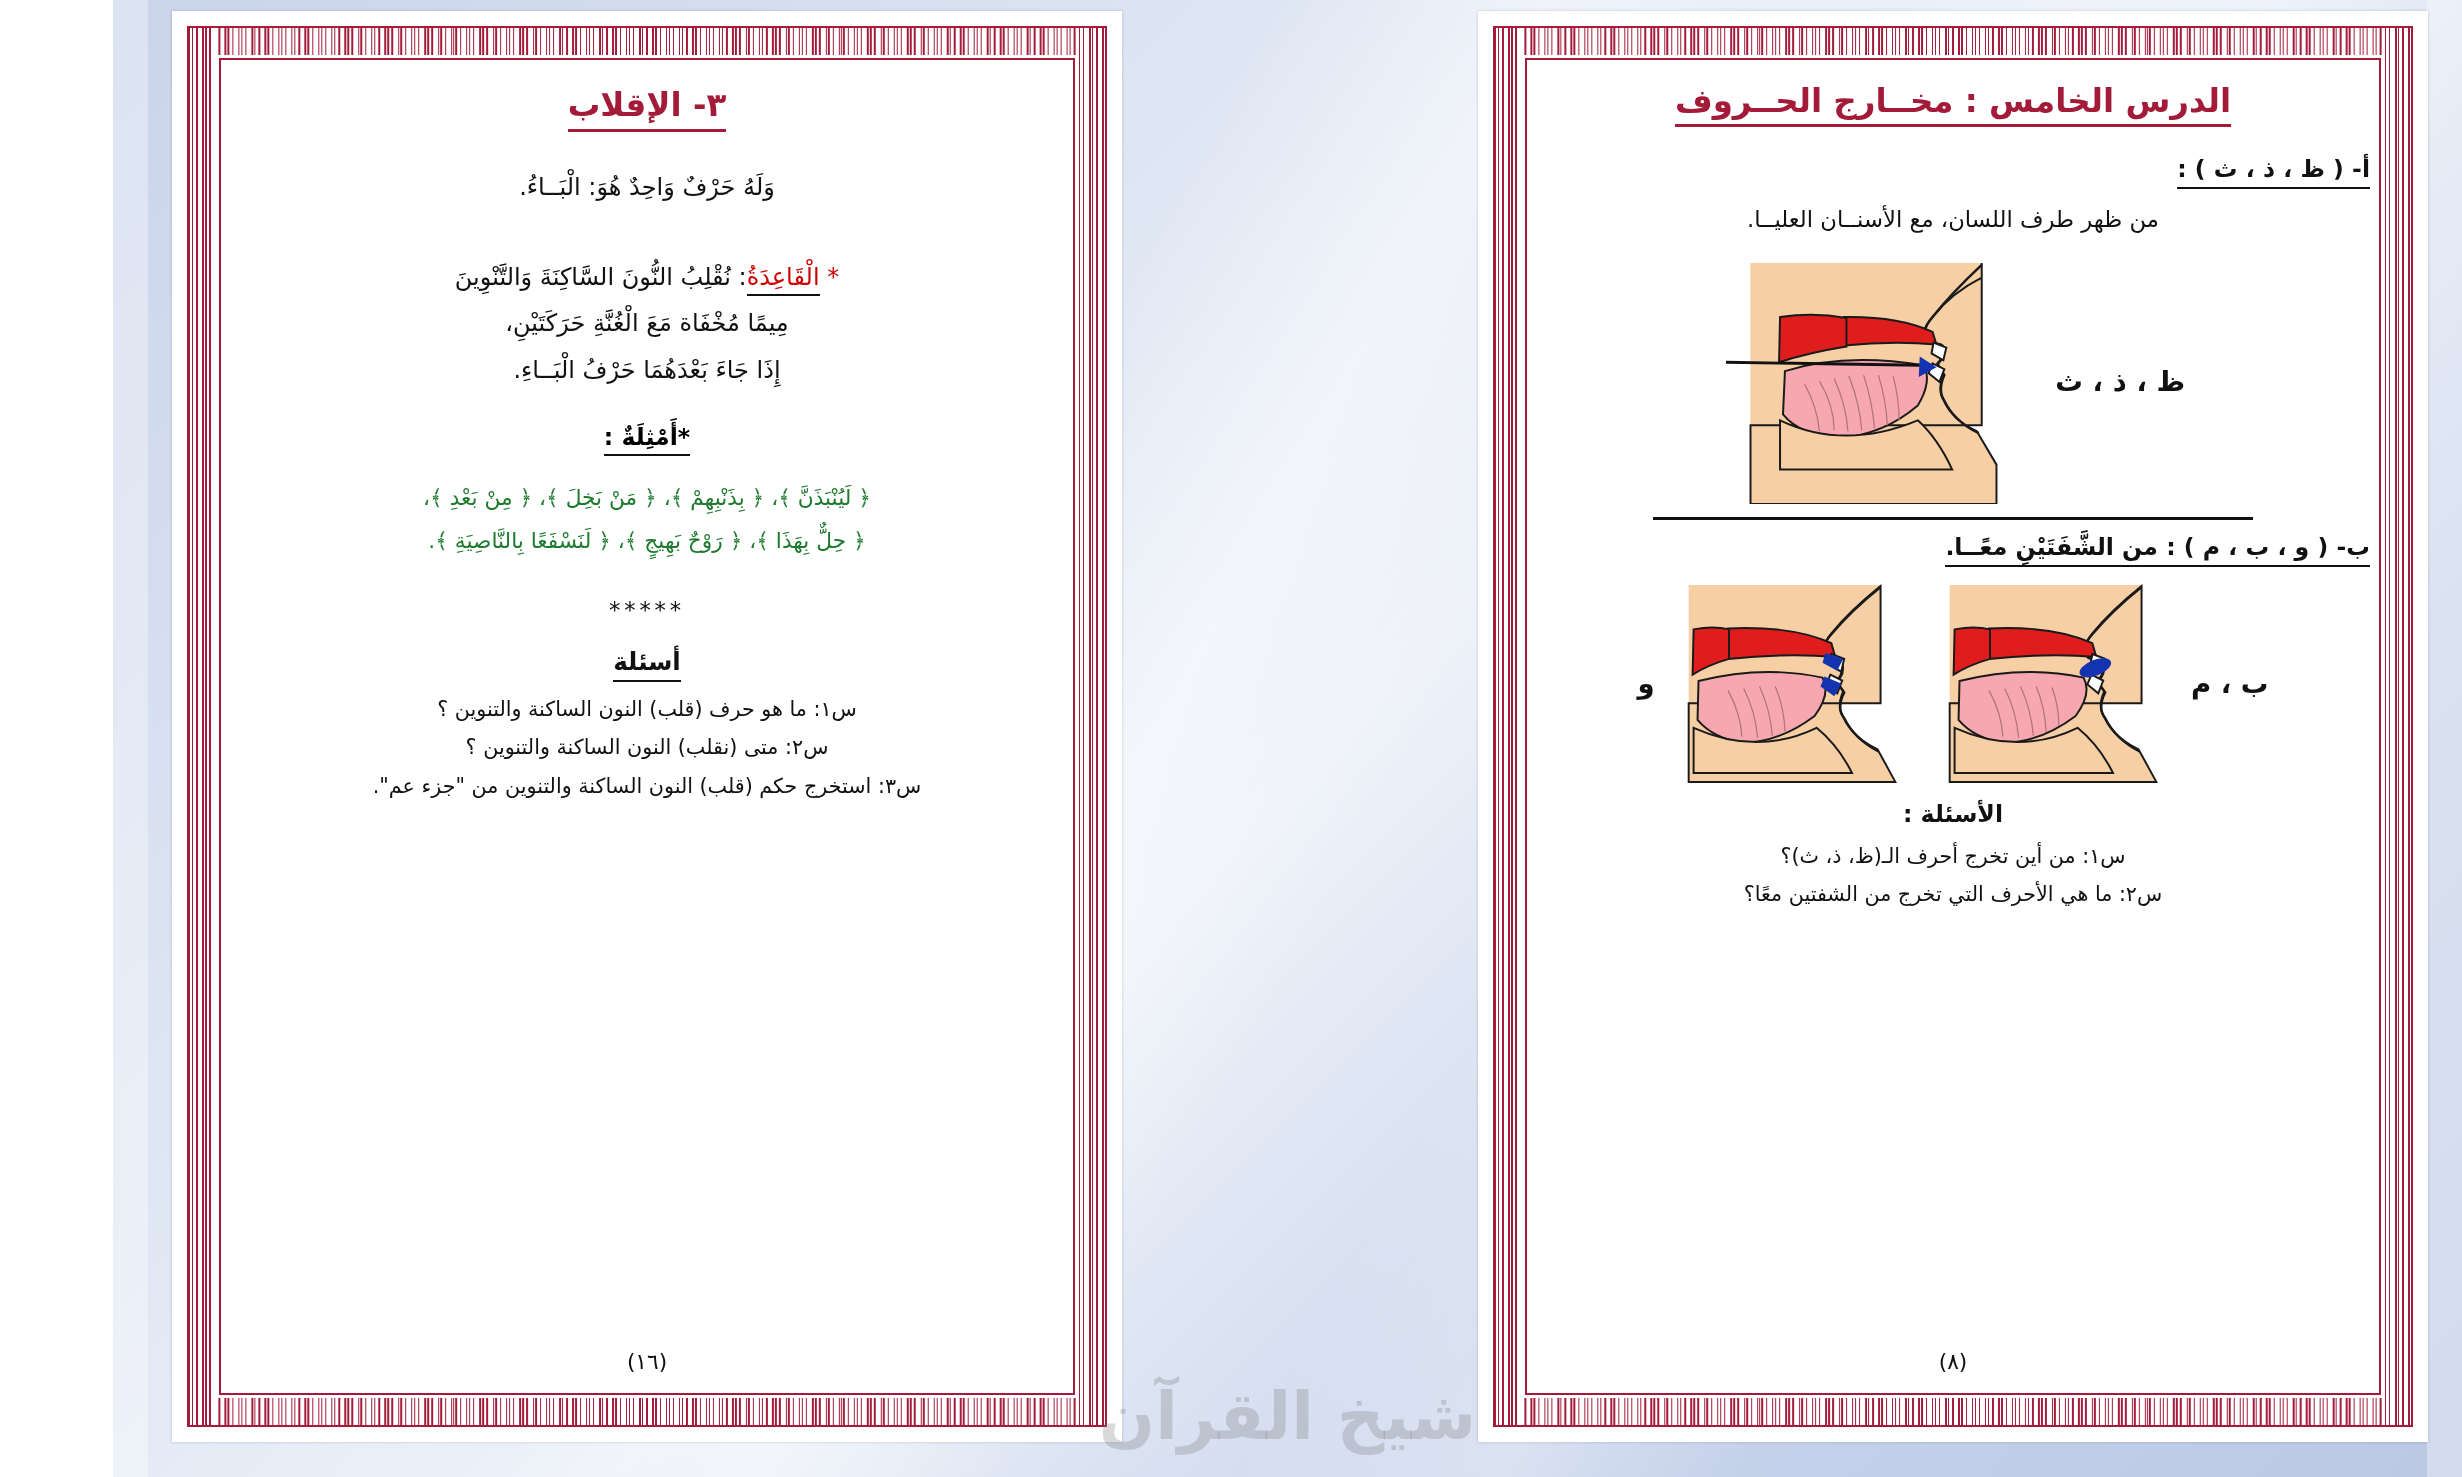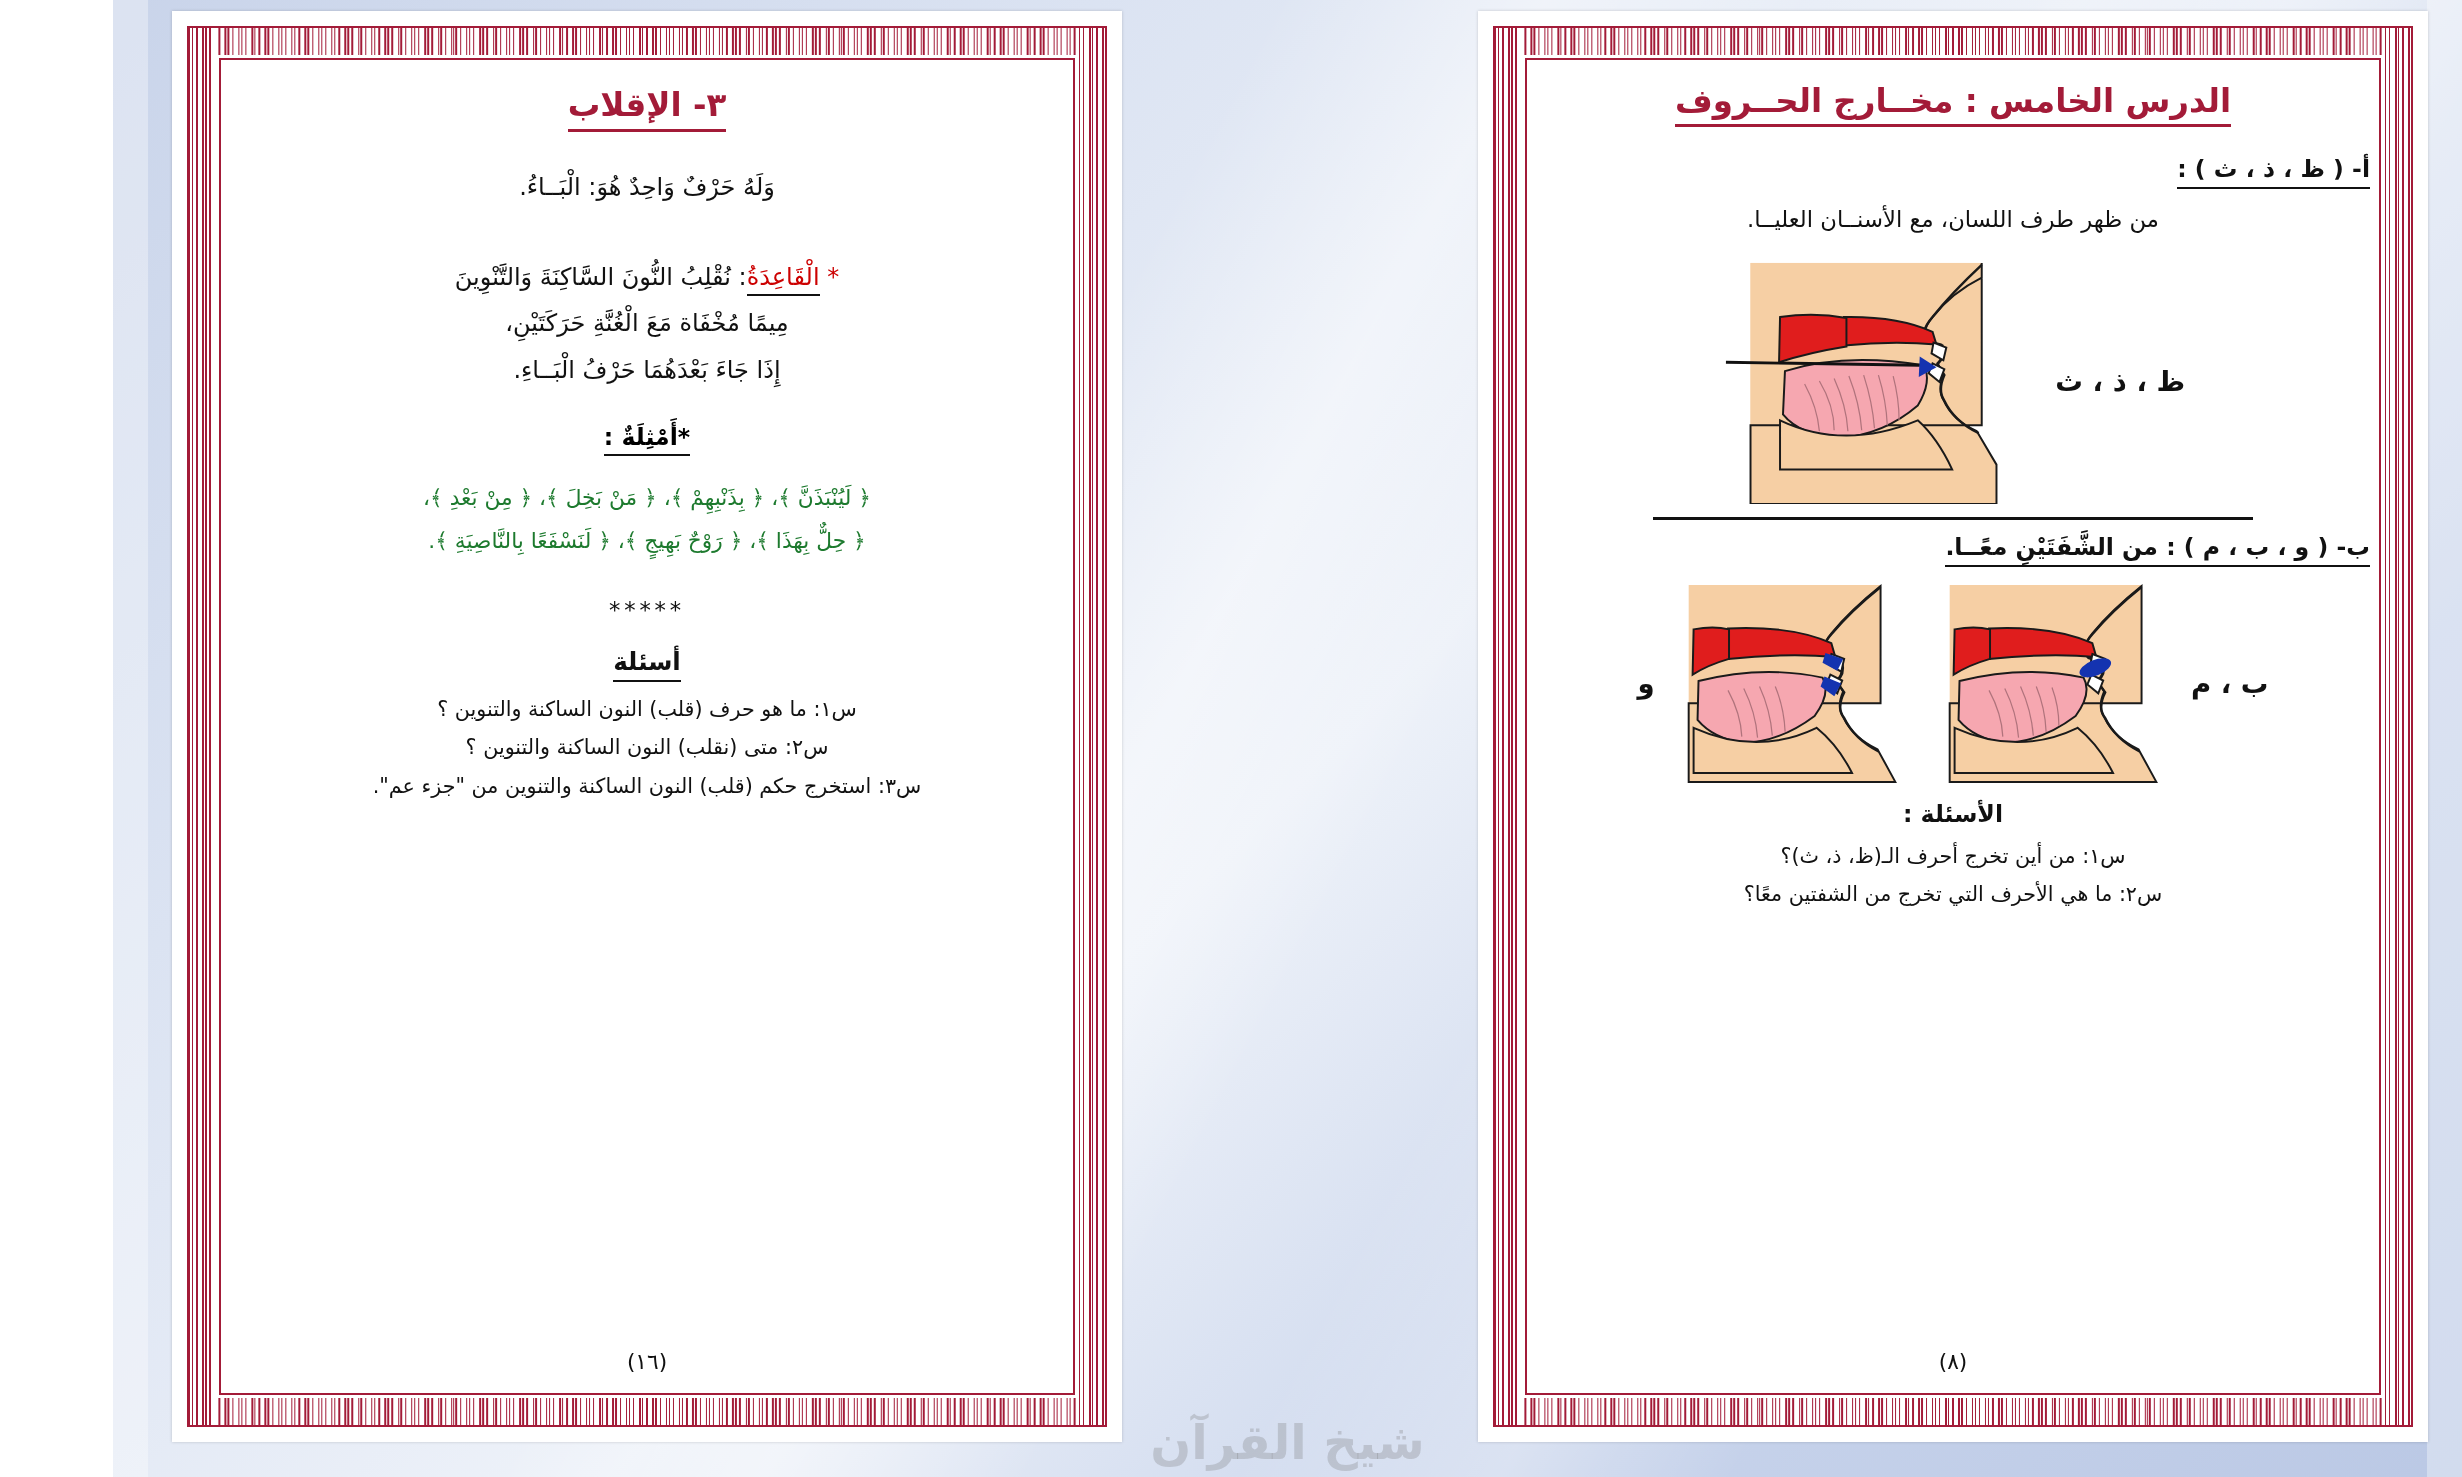--- a/index.html
+++ b/index.html
@@ -58,22 +58,22 @@
   .divider{height:3px;background:#111;margin:12.8px auto;width:72%;}
 
   
   .fig-row{display:flex;justify-content:center;align-items:center;gap:29.5px;}
   .fig-label{font-size:27.6px;font-weight:bold;color:#111;white-space:nowrap;}
   .fig-box{position:relative;}
   svg{display:block;}
 
   
   .watermark{
-    position:absolute;bottom:7px;left:50%;transform:translateX(-50%);
-    font-size:48px;color:rgba(120,120,120,.28);font-weight:bold;letter-spacing:3px;
+    position:absolute;bottom:22px;left:50%;transform:translateX(-50%);
+    font-size:66px;color:rgba(120,120,120,.28);font-weight:bold;letter-spacing:3px;
     white-space:nowrap;pointer-events:none;
   }
   .side-strip{position:absolute;top:0;bottom:0;width:148px;background:rgba(255,255,255,.35);}
 </style>
 </head>
 <body>
 
 <div class="bg-sheen"></div>
 <div class="side-strip" style="left:0"></div>
 <div class="side-strip" style="right:0"></div>

